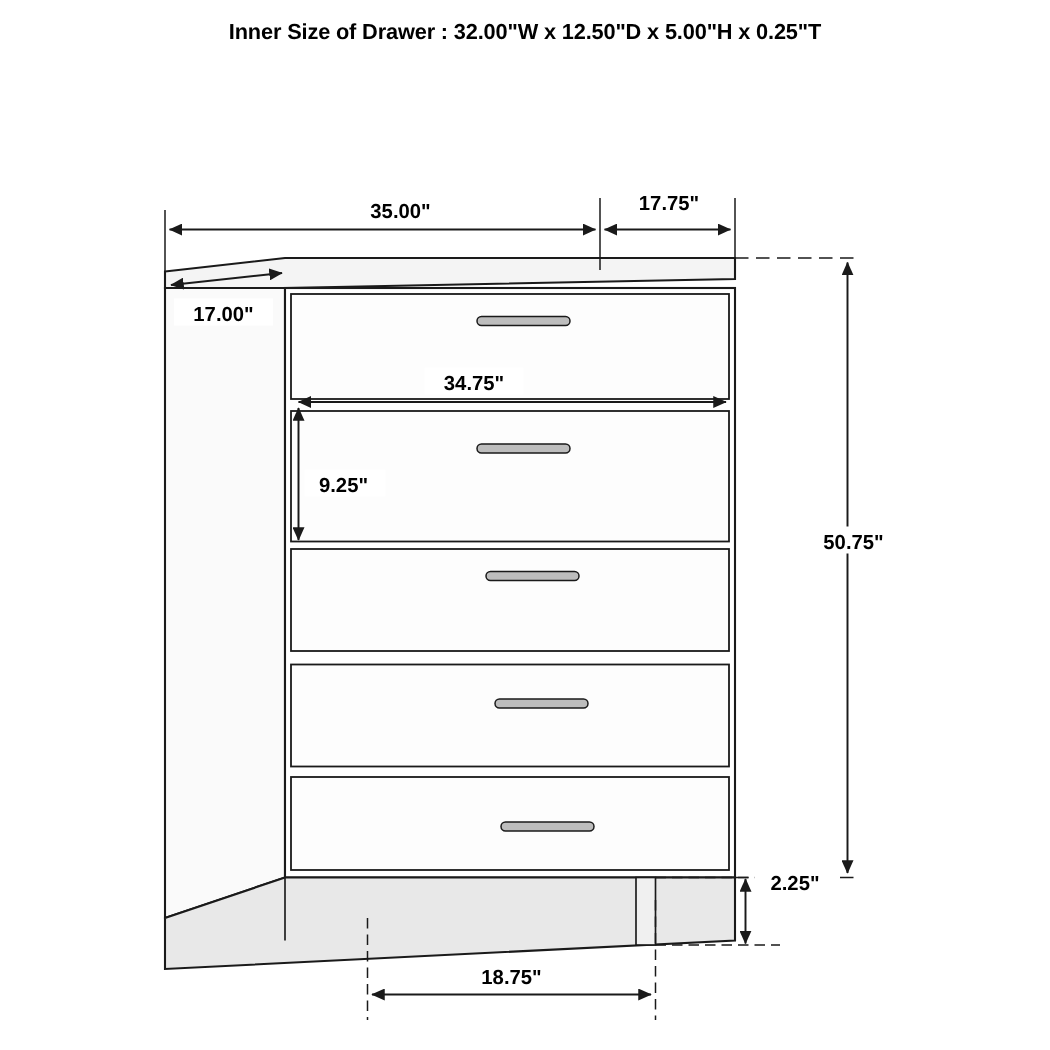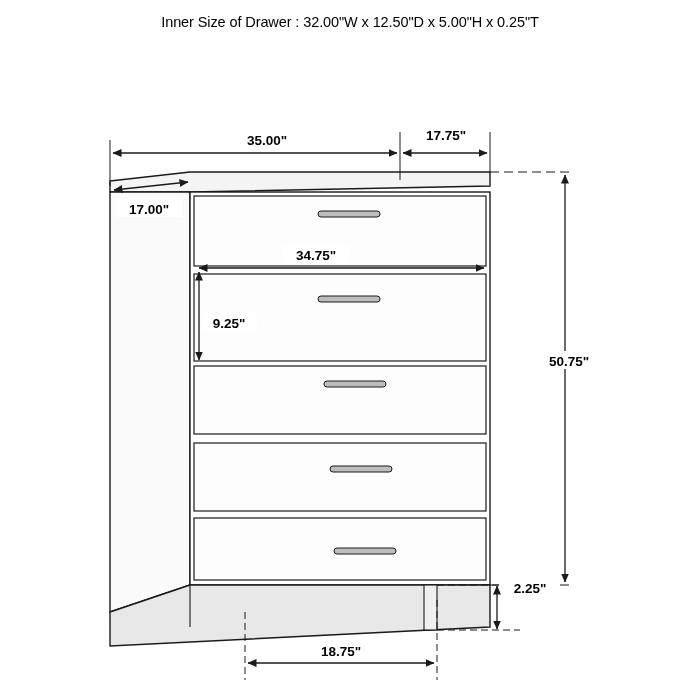--- a/index.html
+++ b/index.html
@@ -20,21 +20,21 @@
     width: 700px;
     height: 700px;
   }
   .title {
     position: absolute;
     top: 14px;
     left: 0;
     width: 700px;
     text-align: center;
     font-size: 14.5px;
-    font-weight: normal;
+    font-weight: bold;
     letter-spacing: -0.1px;
     color: #000;
   }
   svg#diagram {
     position: absolute;
     top: 0;
     left: 0;
     width: 700px;
     height: 700px;
   }

